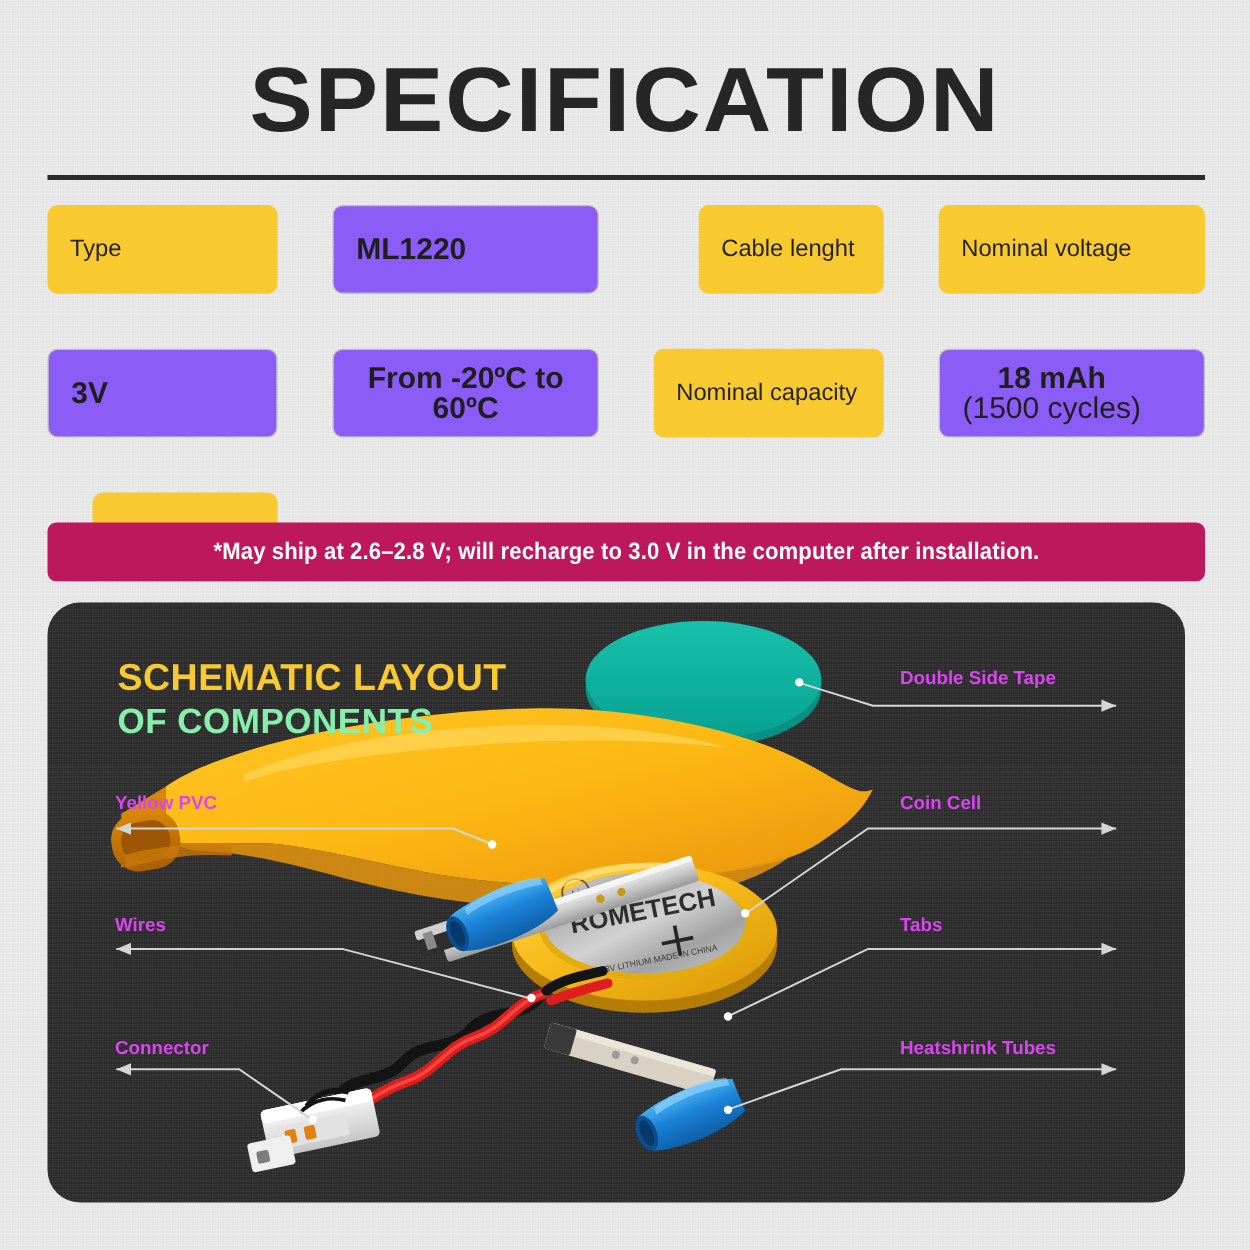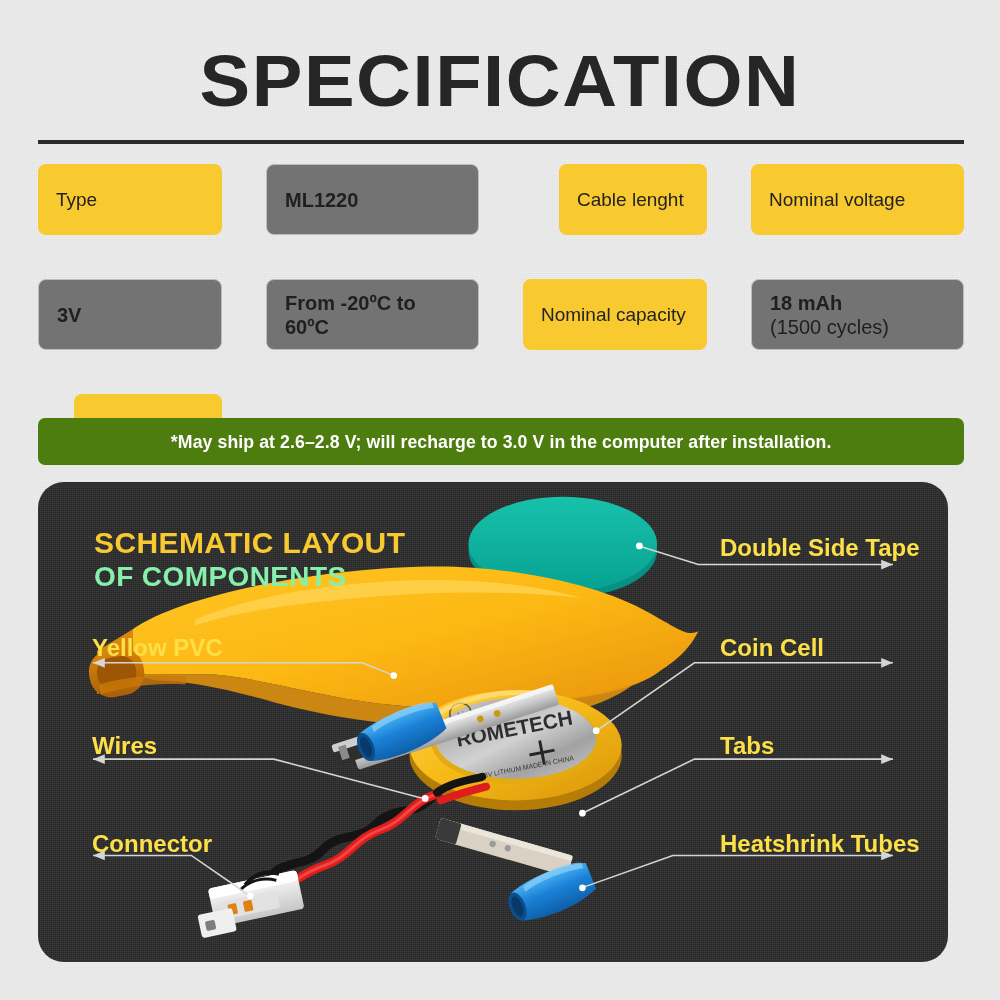--- a/index.html
+++ b/index.html
@@ -39,30 +39,30 @@
   .spec-col-b{margin-left:36px;}
   .lbl,.val{
     border-radius:8px;display:flex;align-items:center;
     padding:0 18px;box-sizing:border-box;min-height:71px;
   }
   .lbl{
     background:#f9c930;color:#232323;
     font-size:19px;line-height:23px;font-weight:normal;
   }
   .val{
-    background:#737373;border:1.5px solid #bdbdbd;color:#1f1f1f;
-    font-size:20px;line-height:24px;font-weight:bold;
+    background:#8b5cf6;border:1.5px solid #bdbdbd;color:#1f1f1f;
+    font-size:24px;line-height:24px;font-weight:bold;text-align:center;
   }
   .val .sub{font-weight:normal;}
   .val .stack{display:block;}
 
   
   .warn{
     position:absolute;left:38px;top:418px;width:926px;height:47px;
-    background:#4d7c0f;border-radius:7px;
+    background:#be185d;border-radius:7px;
     display:flex;align-items:center;justify-content:center;
     color:#ffffff;font-weight:bold;font-size:19px;letter-spacing:.1px;
     transform-origin:center;
   }
   .warn span{transform:scaleX(.93);display:inline-block;white-space:nowrap;}
 
   
   .panel{
     position:absolute;left:38px;top:482px;width:910px;height:480px;
     background:#2c2c2c;border-radius:26px;overflow:hidden;
@@ -75,21 +75,21 @@
   }
   .panel-head{position:absolute;left:56px;top:44px;z-index:6;}
   .panel-head .l1{
     color:#f9c930;font-size:30px;font-weight:bold;letter-spacing:.4px;line-height:34px;
   }
   .panel-head .l2{
     color:#86efac;font-size:28px;font-weight:bold;letter-spacing:.4px;line-height:34px;
   }
 
   
-  .callout{position:absolute;color:#fde047;font-size:24px;font-weight:bold;white-space:nowrap;z-index:6;}
+  .callout{position:absolute;color:#d946ef;font-size:15px;font-weight:bold;white-space:nowrap;z-index:6;}
 
   .art{position:absolute;inset:0;z-index:3;}
   .leaders{position:absolute;inset:0;z-index:5;pointer-events:none;}
 </style>
 </head>
 <body>
 
 <div class="page-noise"></div>
 
 <div class="wrap">

